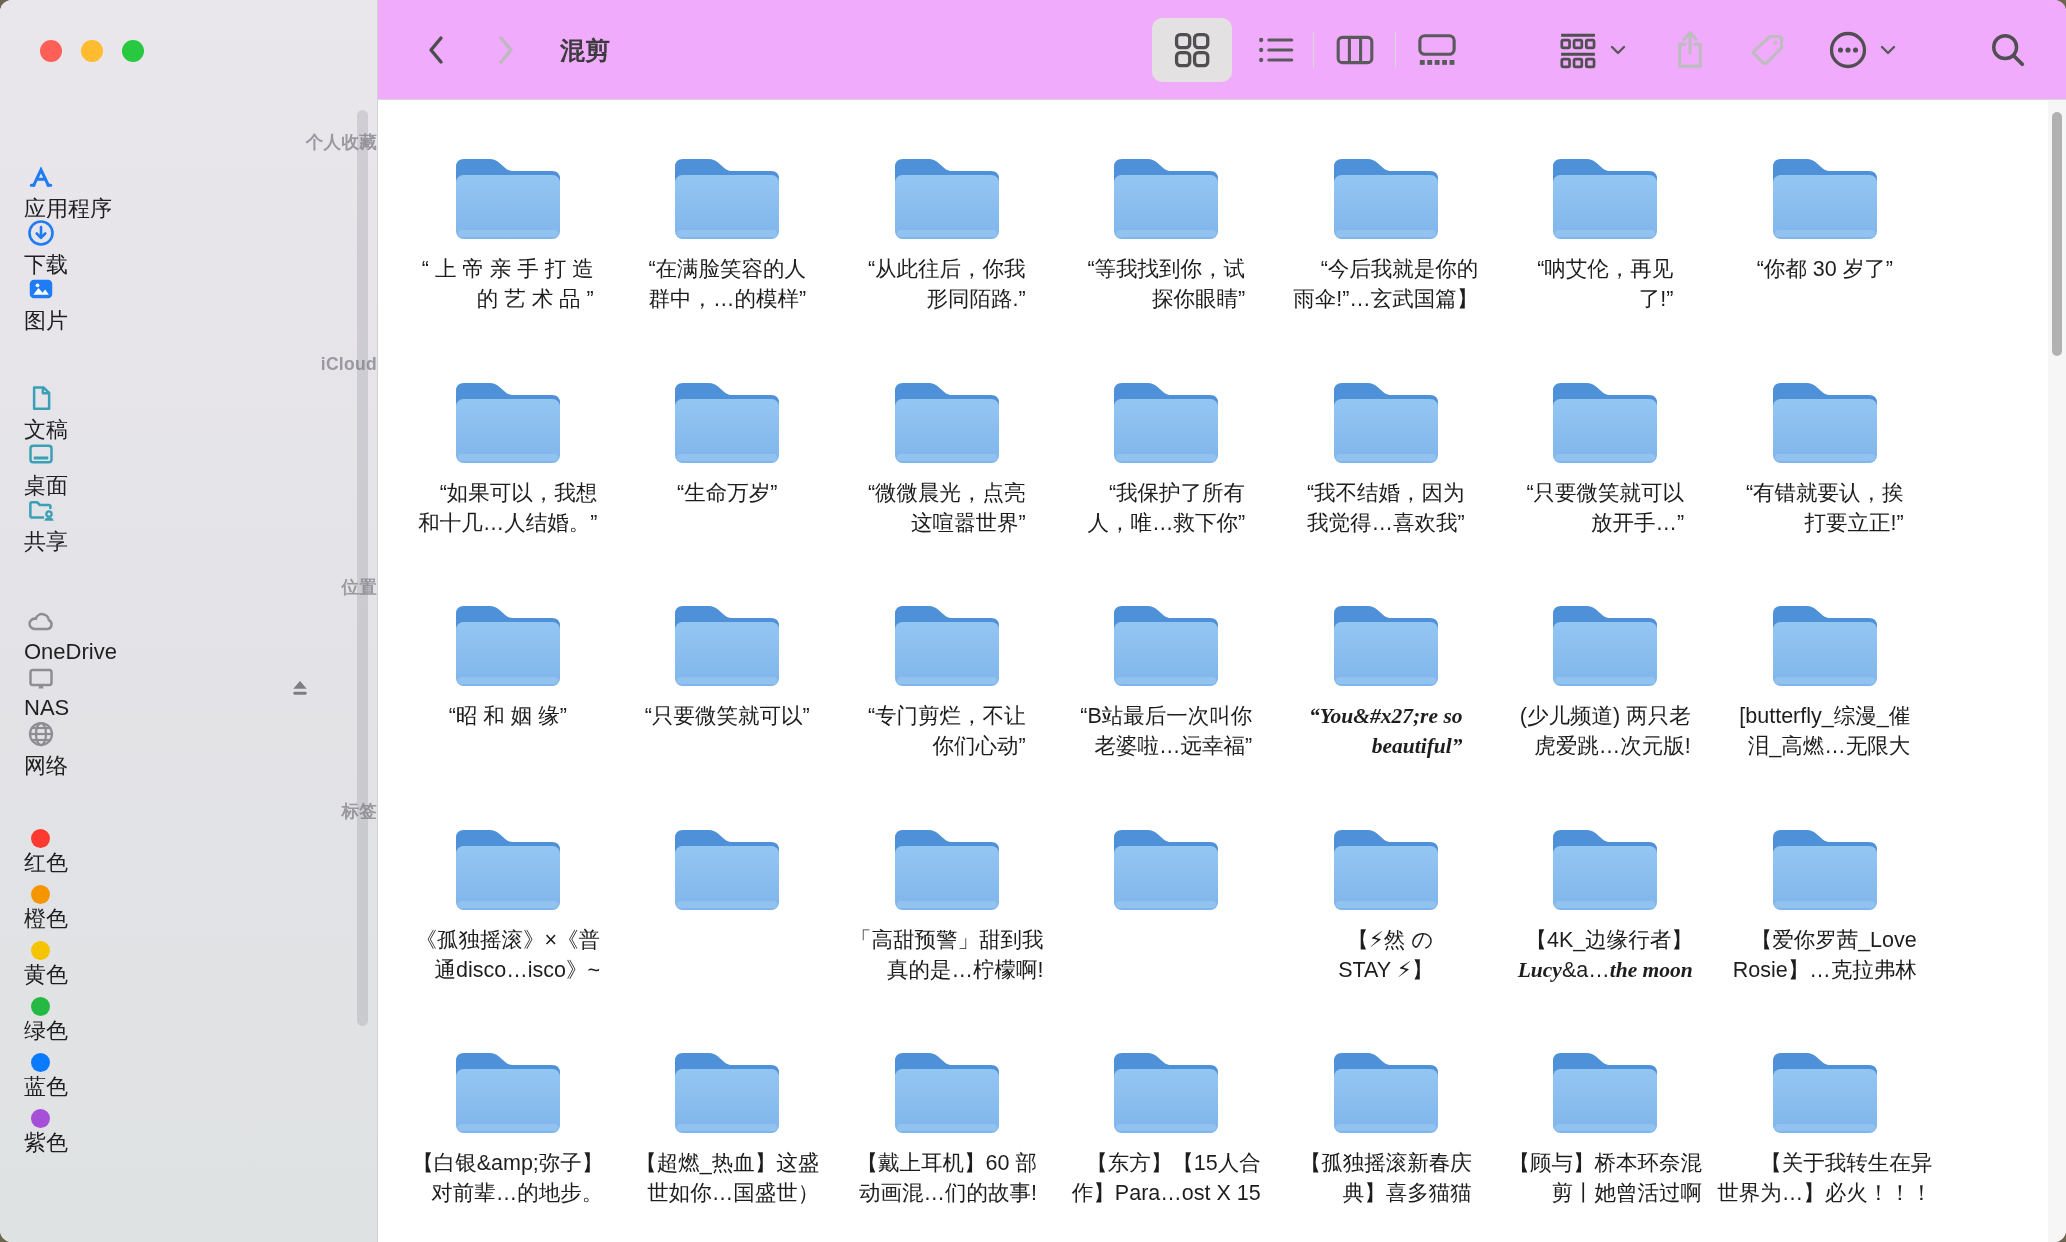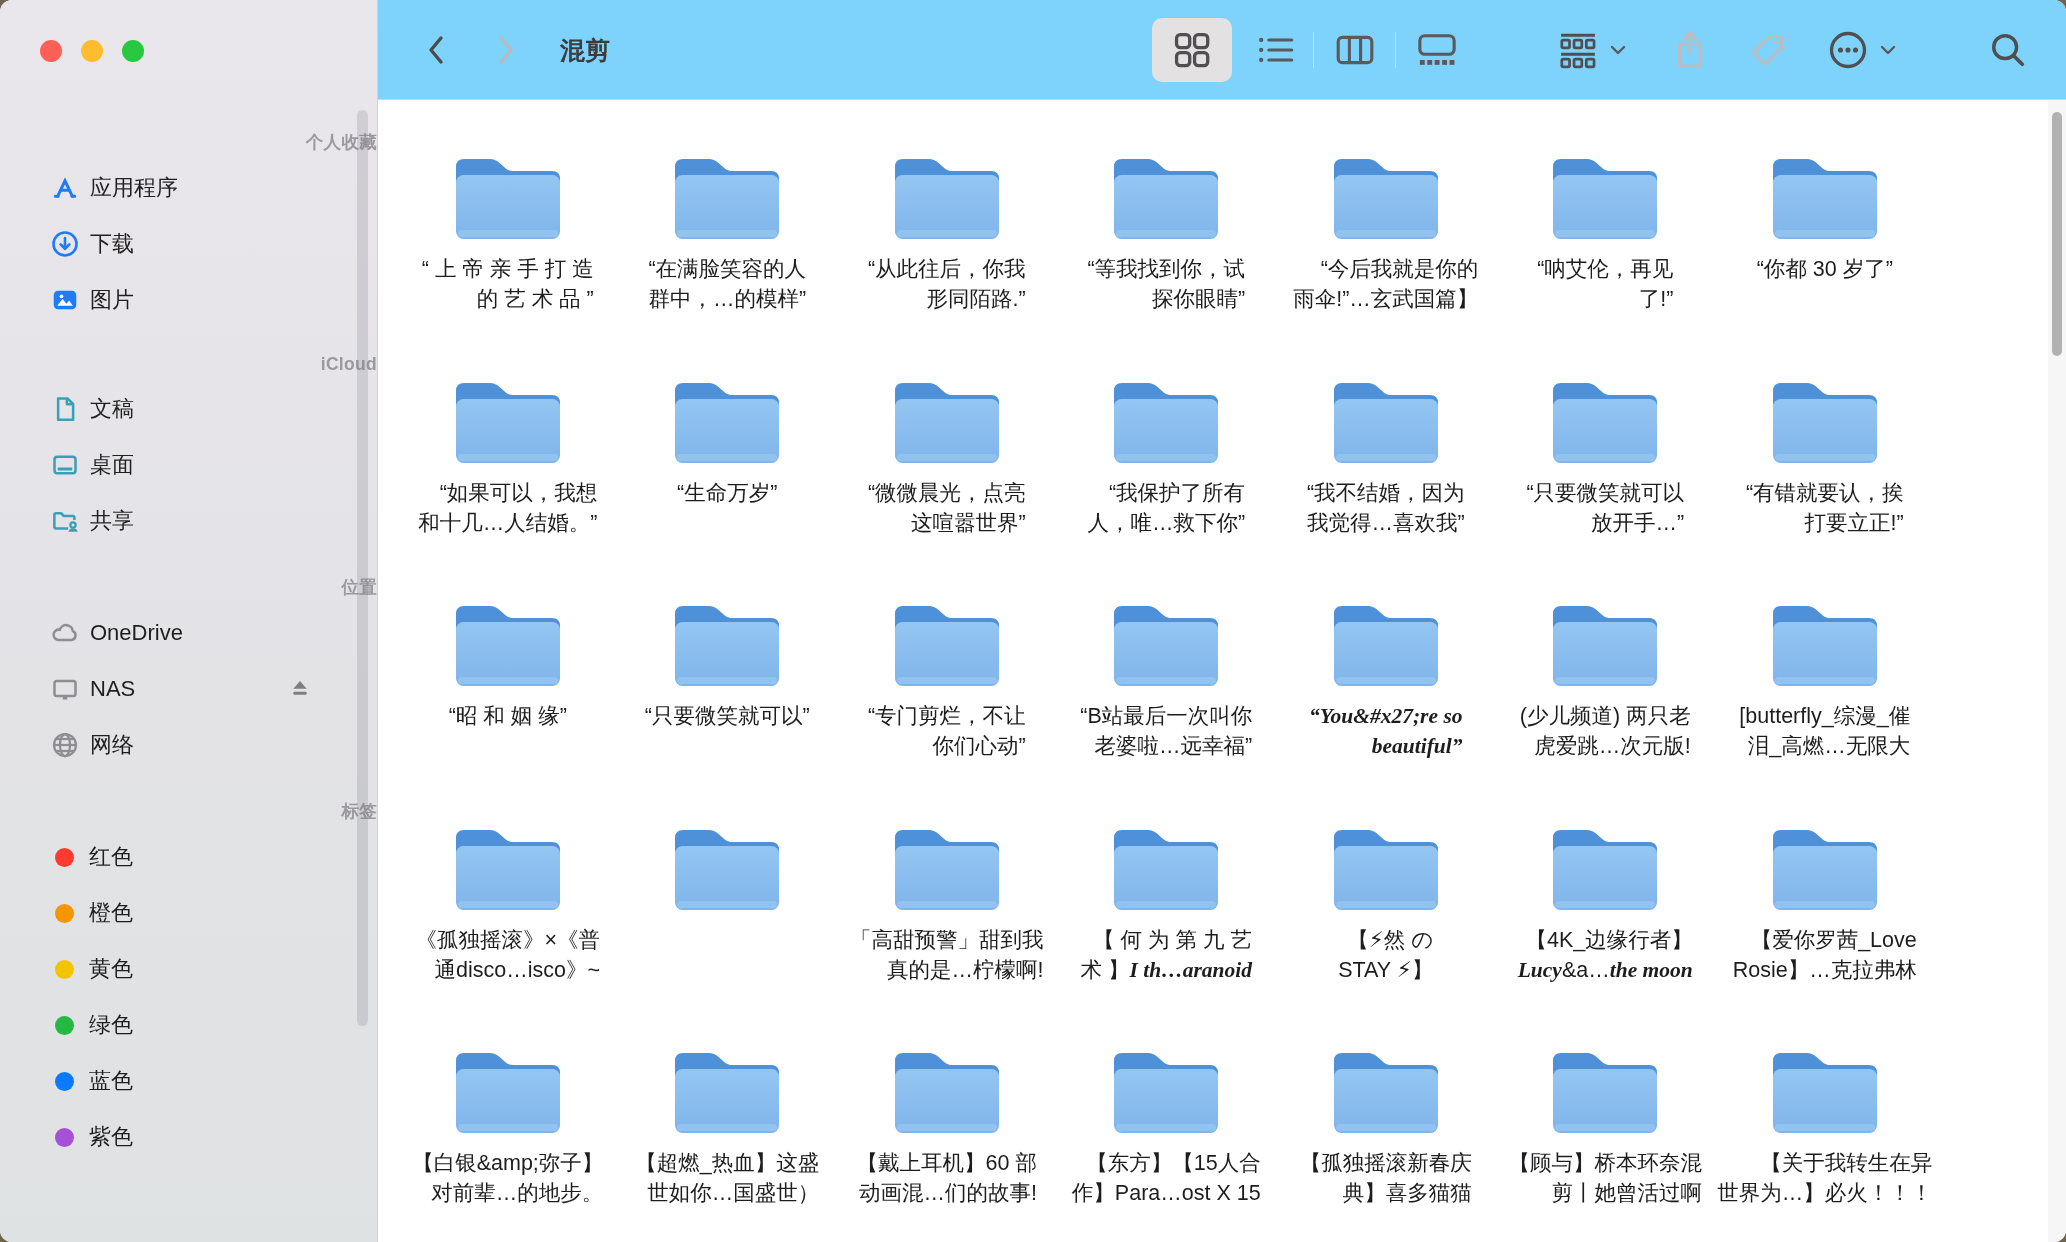--- a/index.html
+++ b/index.html
@@ -4,26 +4,26 @@
 <style>
   html,body{margin:0;padding:0;width:2066px;height:1242px;background:#6e6550;font-family:"Liberation Sans","DejaVu Sans",sans-serif;-webkit-font-smoothing:antialiased;}
   .window{position:absolute;inset:0;border-radius:12px;overflow:hidden;background:#fff;}
   
   .sidebar{position:absolute;left:0;top:0;width:378px;height:1242px;background:linear-gradient(180deg,#eae7ec 0%,#e4e3e7 45%,#dfe2e3 100%);border-right:1px solid #d2d1d3;box-sizing:border-box;}
   .traffic{position:absolute;top:40px;left:40px;display:flex;gap:19px;}
   .traffic span{width:22px;height:22px;border-radius:50%;display:block;}
   .sb-scroll{position:absolute;right:9px;top:110px;width:11px;height:916px;border-radius:6px;background:rgba(120,120,128,.22);}
   .sb-sections{position:absolute;left:0;top:104px;width:100%;}
   .sb-header{margin:26px 0 6px 30px;font-size:17.5px;font-weight:700;color:#9a999f;letter-spacing:.3px;text-align:right;}
-  .sb-item{position:relative;height:56px;display:flex;align-items:center;padding-left:48px;font-size:22px;color:#1f1f21;}
+  .sb-item{position:relative;height:56px;display:flex;padding-left:24px;font-size:22px;color:#1f1f21;flex-direction:column;}
   .sb-item .ic{width:34px;height:34px;display:flex;align-items:center;justify-content:center;margin-right:8px;flex:0 0 34px;}
   .sb-item .dot{width:19px;height:19px;border-radius:50%;margin:0 15px 0 7px;flex:0 0 19px;}
   .sb-item .eject{position:absolute;right:64px;top:50%;transform:translateY(-50%);}
   
-  .toolbar{position:absolute;left:378px;top:0;width:1688px;height:100px;background:#7dd3fc;border-bottom:1px solid #d8d7d7;box-sizing:border-box;text-align:right;}
+  .toolbar{position:absolute;left:378px;top:0;width:1688px;height:100px;background:#f0abfc;border-bottom:1px solid #d8d7d7;box-sizing:border-box;text-align:right;}
   .tb{position:absolute;top:0;height:100px;display:flex;align-items:center;justify-content:center;}
   .title{position:absolute;left:182px;top:0;height:100px;display:flex;align-items:center;font-size:25px;font-weight:700;color:#3c3b3d;}
   .viewbtn-active{position:absolute;left:774px;top:18px;width:80px;height:64px;border-radius:10px;background:#e3e1e1;}
   .vsep{position:absolute;top:32px;width:1px;height:36px;background:#d9d8d8;}
   
   .content{position:absolute;left:378px;top:100px;width:1688px;height:1142px;background:#ffffff;overflow:hidden;}
   .track{position:absolute;right:0;top:0;width:18px;height:100%;background:rgba(0,0,0,.035);}
   .thumb{position:absolute;right:4px;top:12px;width:10px;height:244px;border-radius:5px;background:rgba(0,0,0,.28);}
   .grid{position:absolute;left:20px;top:50px;display:grid;grid-template-columns:repeat(7,219.5px);grid-auto-rows:223.5px;}
   .cell{display:flex;flex-direction:column;align-items:center;}
@@ -584,24 +584,20 @@
             <div class="line"><span>真的是…柠檬啊!</span></div>
           </div>
   </div>
 
   <div class="cell">
     <svg class="fico" viewBox="0 0 118 96">
       <path d="M7 52 V17 q0-8 8-8 h26 q5 0 9 3.6 l6.5 5.6 q3 2.8 8 2.8 h38.5 q8 0 8 8 v23 z" fill="#4e91d8"></path>
       <rect x="7" y="25" width="104" height="64" rx="7.5" fill="url(#folder-grad)"></rect>
       <rect x="9" y="80" width="100" height="7" rx="3.5" fill="#92c3f0"></rect>
     </svg>
-    <div class="flabel">
-            <div class="line"><span>【 何 为 第 九 艺</span></div>
-            <div class="line"><span>术 】</span><span class="em">I th…aranoid</span></div>
-          </div>
   </div>
 
   <div class="cell">
     <svg class="fico" viewBox="0 0 118 96">
       <path d="M7 52 V17 q0-8 8-8 h26 q5 0 9 3.6 l6.5 5.6 q3 2.8 8 2.8 h38.5 q8 0 8 8 v23 z" fill="#4e91d8"></path>
       <rect x="7" y="25" width="104" height="64" rx="7.5" fill="url(#folder-grad)"></rect>
       <rect x="9" y="80" width="100" height="7" rx="3.5" fill="#92c3f0"></rect>
     </svg>
     <div class="flabel">
             <div class="line"><span>【⚡然 の</span></div>

